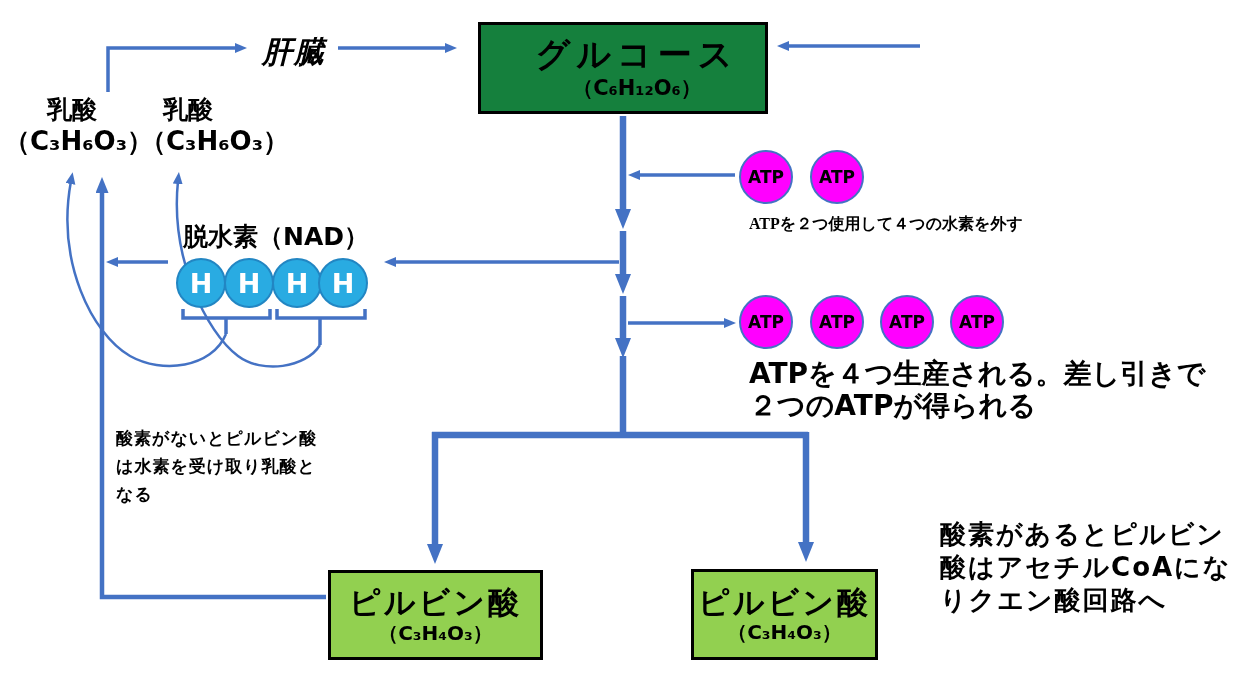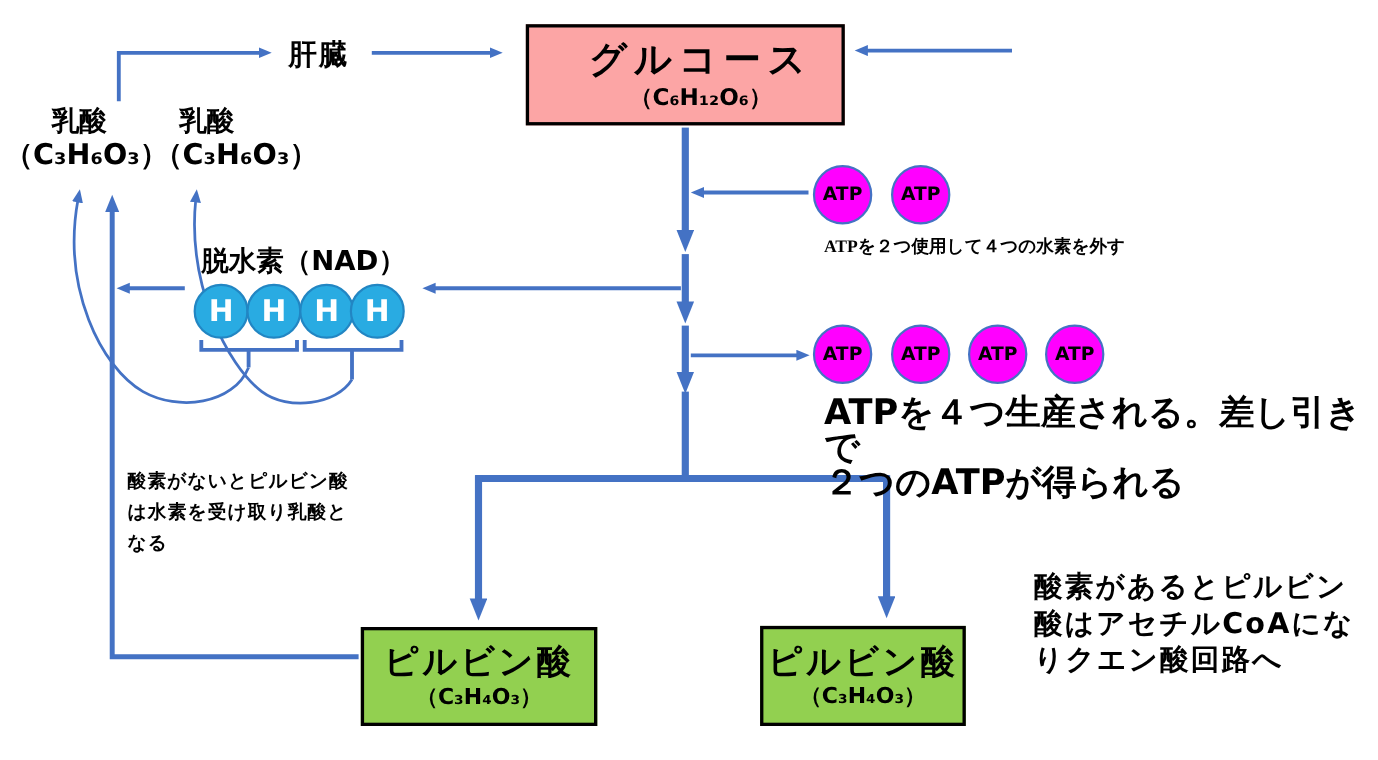--- a/index.html
+++ b/index.html
@@ -6,43 +6,43 @@
   #canvas{
     position:relative;width:1253px;height:691px;background:#ffffff;overflow:hidden;
     font-family:"DejaVu Sans","Liberation Sans",sans-serif;color:#000;font-weight:bold;
   }
   .abs{position:absolute;}
   svg.layer{position:absolute;left:0;top:0;width:1253px;height:691px;pointer-events:none;}
 
   
   .node-box{display:flex;flex-direction:column;align-items:center;justify-content:center;
     box-sizing:border-box;border:3px solid #000;text-align:center;line-height:1.15;}
-  .glucose{left:478px;top:22px;width:290px;height:92px;background:#fca5a5;padding-left:28px;}
+  .glucose{left:478px;top:22px;width:290px;height:92px;background:#15803d;padding-left:28px;}
   .glucose .title{font-size:34px;letter-spacing:6px;}
   .glucose .formula{font-size:21px;margin-top:2px;}
   .pyruvate{background:#92D050;}
   .pyr-left{left:328px;top:570px;width:215px;height:90px;}
   .pyr-right{left:691px;top:569px;width:187px;height:91px;}
   .pyruvate .title{font-size:31px;letter-spacing:3px;}
   .pyruvate .formula{font-size:20px;margin-top:1px;}
 
   
   .circle{display:flex;align-items:center;justify-content:center;border-radius:50%;box-sizing:border-box;}
   .atp{width:54px;height:54px;background:#FF00FF;border:2px solid #4472C4;font-size:17px;color:#000;}
   .hyd{width:50px;height:50px;background:#29ABE2;border:2px solid #2286C3;font-size:27px;color:#fff;}
 
   
   .lactate{width:136px;text-align:center;line-height:1.1;}
   .lactate .title{font-size:25px;}
   .lactate .formula{font-size:26px;margin-top:3px;}
-  .liver{left:262px;top:32px;font-size:26px;letter-spacing:2px;}
+  .liver{left:262px;top:32px;font-size:30px;letter-spacing:2px;font-style:italic;}
   .carb{left:882px;top:27px;width:348px;text-align:center;font-size:25px;line-height:30px;}
   .nadlbl{left:183px;top:220px;font-size:25px;}
   .cap1{left:749px;top:214px;font-size:16px;font-family:Liberation Serif, serif;}
-  .cap2{left:749px;top:358px;font-size:32px;line-height:32px;}
+  .cap2{left:749px;top:358px;font-size:28px;line-height:32px;}
   .noteL{left:116px;top:424px;font-size:17px;line-height:28px;letter-spacing:1px;}
   .noteR{left:940px;top:518px;font-size:26px;line-height:33px;letter-spacing:2px;}
 </style>
 </head>
 <body>
 
 <div id="canvas">
 
   <svg class="layer" viewBox="0 0 1253 691">
     <defs>

